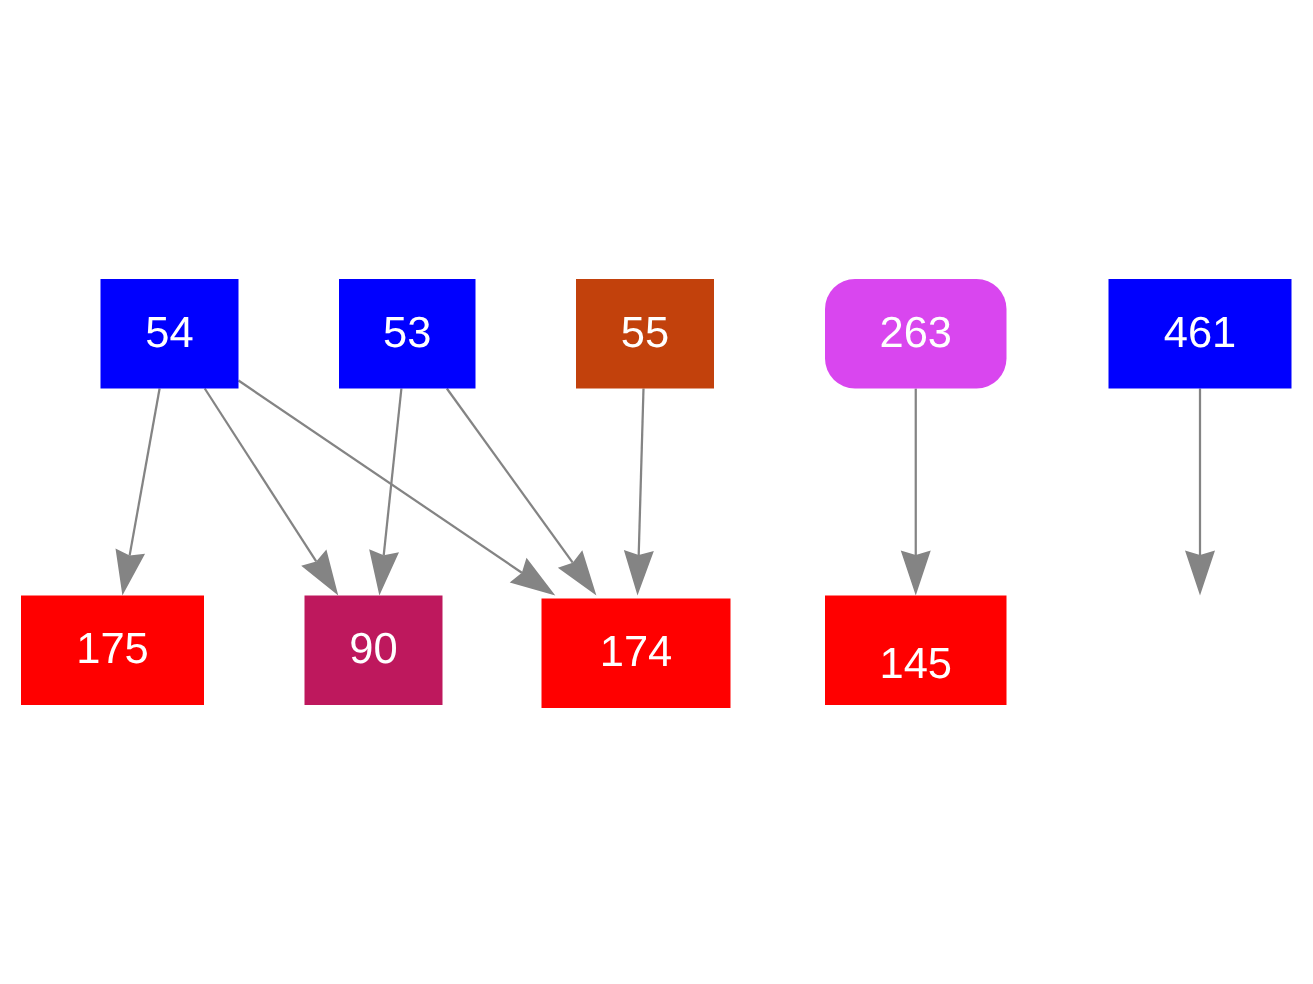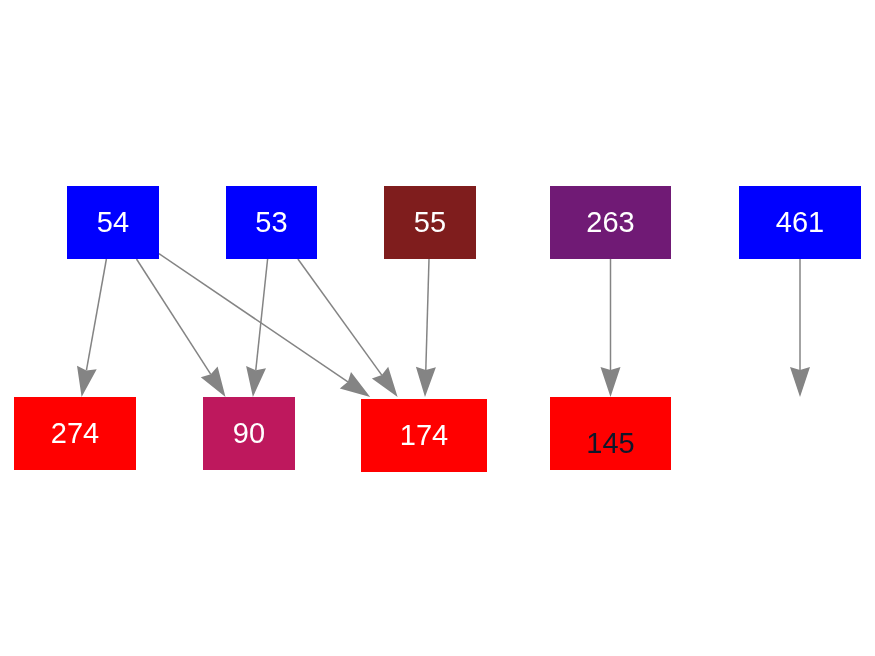--- a/index.html
+++ b/index.html
@@ -62,35 +62,35 @@
       <line x1="800.0" y1="259.0" x2="800.0" y2="370.0" stroke="#848484" stroke-width="1.5"></line>
       <path d="M 800.0 397.0 L 790.0 367.0 L 800.0 370.0 L 810.0 367.0 Z" fill="#848484"></path>
     </svg>
   <div id="node-layer">
       <div class="node" style="left: 67px; top: 186px; width: 92px; height: 73px; background: rgb(0, 0, 255);">
         <span style="color: rgb(255, 255, 255);">54</span>
       </div>
       <div class="node" style="left: 226px; top: 186px; width: 91px; height: 73px; background: rgb(0, 0, 255);">
         <span style="color: rgb(255, 255, 255); text-align: right;">53</span>
       </div>
-      <div class="node" style="left: 384px; top: 186px; width: 92px; height: 73px; background: #7f1d1d;">
+      <div class="node" style="left: 384px; top: 186px; width: 92px; height: 73px; background: #c2410c;">
         <span style="color: rgb(255, 255, 255);">55</span>
       </div>
-      <div class="node" style="left: 550px; top: 186px; width: 121px; height: 73px; background: #701a75;">
+      <div class="node" style="left: 550px; top: 186px; width: 121px; height: 73px; background: #d946ef; border-radius: 20px;">
         <span style="color: rgb(255, 255, 255);">263</span>
       </div>
       <div class="node" style="left: 739px; top: 186px; width: 122px; height: 73px; background: rgb(0, 0, 255);">
         <span style="color: rgb(255, 255, 255);">461</span>
       </div>
       <div class="node" style="left: 14px; top: 397px; width: 122px; height: 73px; background: rgb(255, 0, 0);">
-        <span style="color: rgb(255, 255, 255);">274</span>
+        <span style="color: rgb(255, 255, 255);">175</span>
       </div>
       <div class="node" style="left: 203px; top: 397px; width: 92px; height: 73px; background: #be185d;">
         <span style="color: rgb(255, 255, 255);">90</span>
       </div>
       <div class="node" style="left: 361px; top: 399px; width: 126px; height: 73px; background: rgb(255, 0, 0);">
         <span style="color: rgb(255, 255, 255);">174</span>
       </div>
       <div class="node" style="left: 550px; top: 397px; width: 121px; height: 73px; background: rgb(255, 0, 0);">
-        <span style="color: #0f172a; margin-top: 20px;">145</span>
+        <span style="color: #ffffff; margin-top: 20px;">145</span>
       </div>
     </div>
 </div>
 
 </body></html>

